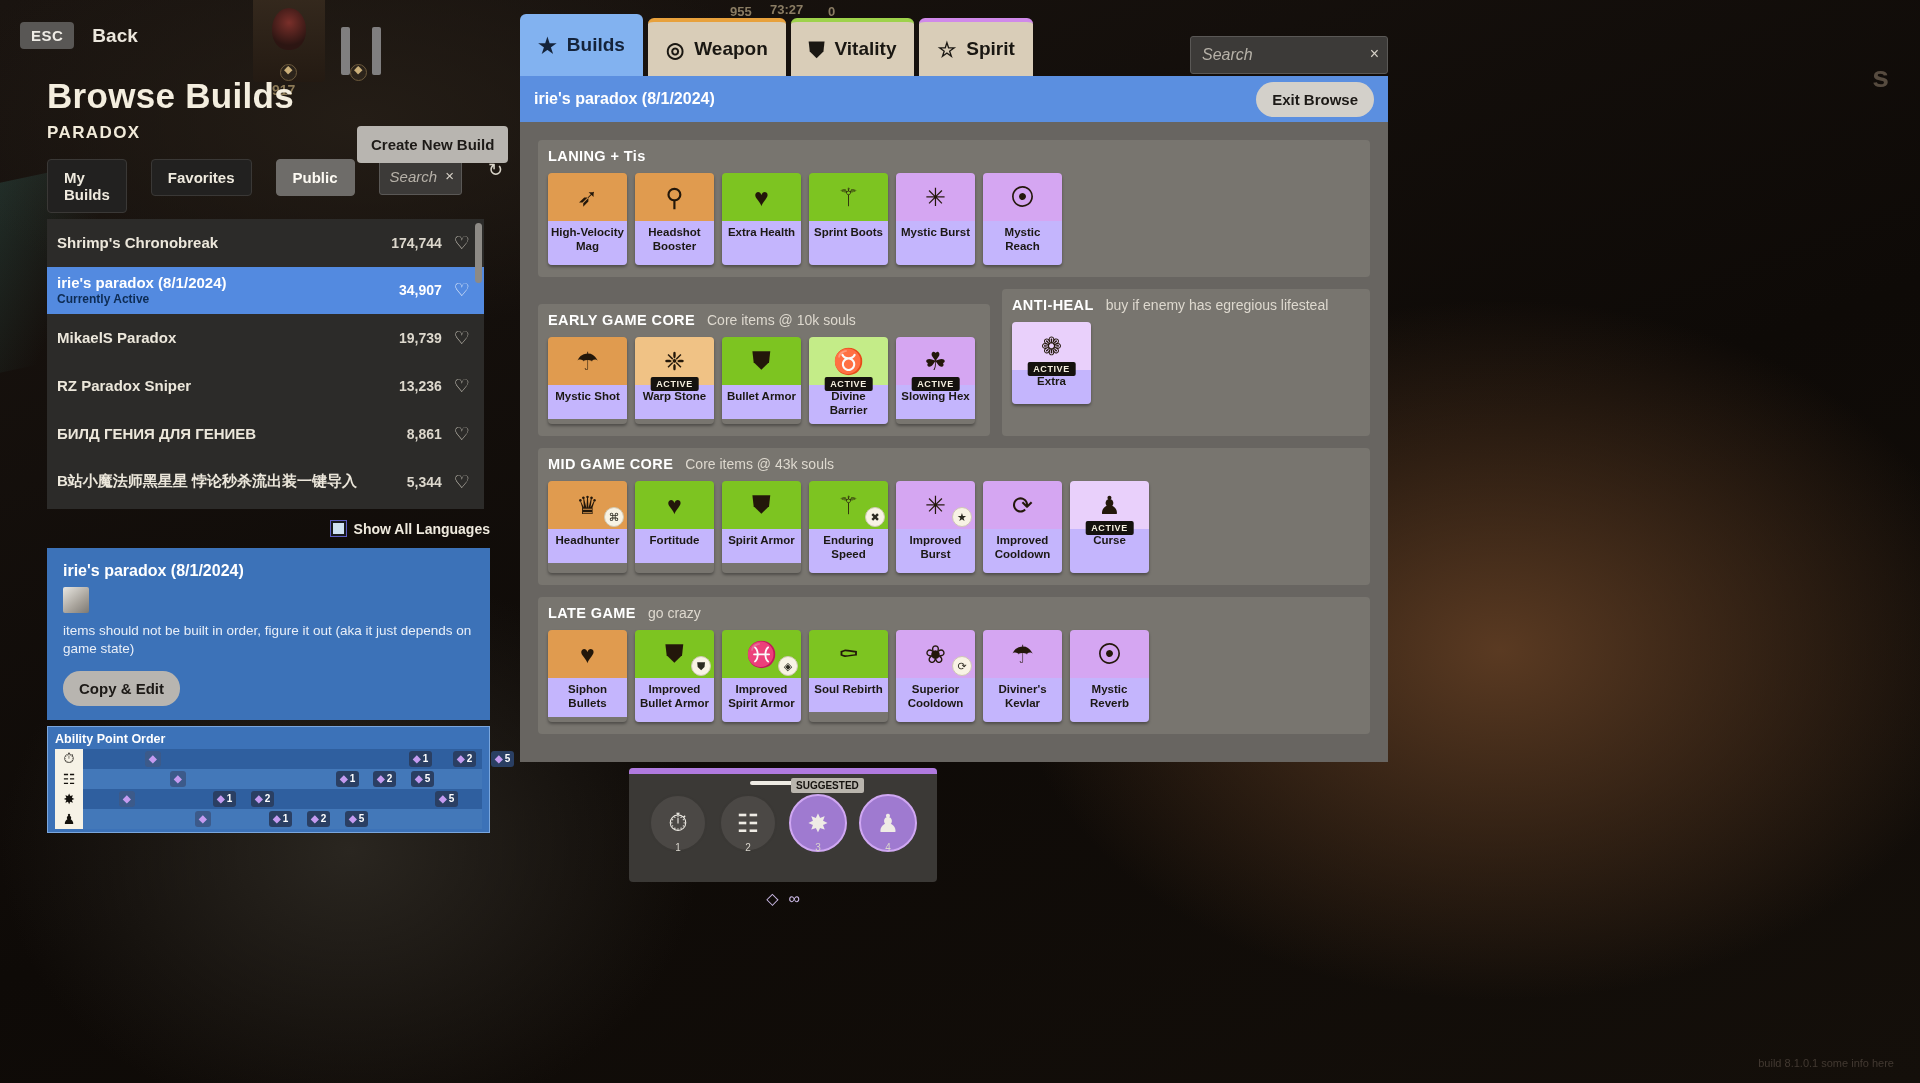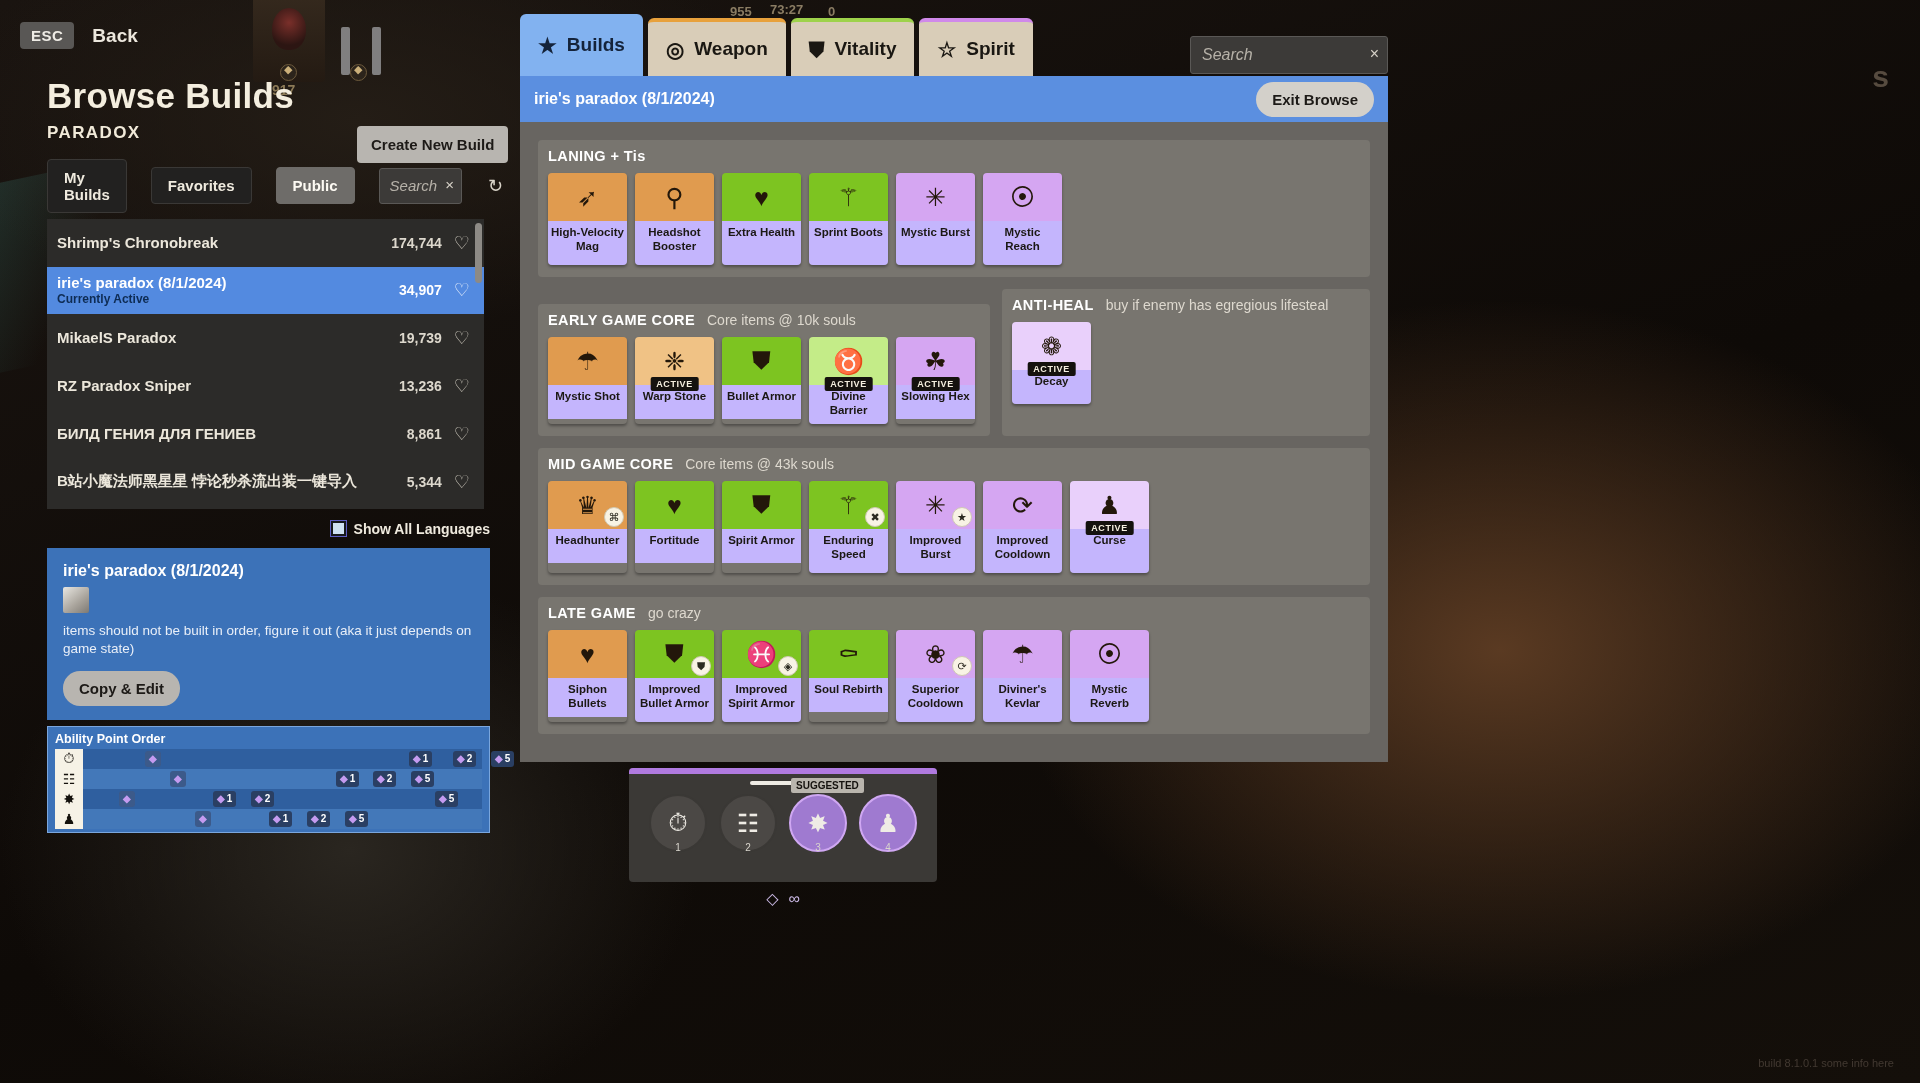--- a/index.html
+++ b/index.html
@@ -54,21 +54,21 @@
   #browse { position:absolute; left:47px; top:78px; width:443px; z-index:20; }
   #browse-title { font-size:35px; font-weight:bold; color:#f4eedf; letter-spacing:.3px; line-height:1.05;}
   #browse-hero { font-size:17px; font-weight:bold; color:#f1ead9; margin-top:8px; letter-spacing:1.4px;}
 
   #create-build-btn {
     position:absolute; left:357px; top:92px; z-index:25;
     background:#b8b5b0; color:#1d1a17; font-size:15px; font-weight:bold;
     padding:10px 14px; border-radius:4px; white-space:nowrap;margin-top:34px;
   }
 
-  #filter-row { display:flex; align-items:center; gap:24px; margin-top:16px; }
+  #filter-row { display:flex; align-items:flex-start; gap:24px; margin-top:16px; }
   .filter-tab {
     background:#222120; color:#efeade; font-size:15px; font-weight:bold;
     padding:9px 16px; border-radius:4px; border:1px solid #3a3836;
   }
   .filter-tab.active { background:#6e6c69; color:#fdfaf3; border-color:#6e6c69;}
   #browse-search {
     position:relative; width:145px; background:#3c3a38; border:1px solid #5a5856;
     border-radius:3px; padding:8px 24px 8px 10px;
   }
   #browse-search .ph { color:#b6b1a8; font-style:italic; font-size:15px; }
@@ -522,21 +522,21 @@
 
       <div class="section col-right">
         <div class="sec-head">
           <div class="sec-title">ANTI-HEAL</div>
           <div class="sec-sub">buy if enemy has egregious lifesteal</div>
         </div>
         <div class="items">
           <div class="item">
             <div class="art purple-l">❁</div>
             <div class="badge-active">ACTIVE</div>
-            <div class="nm">Decay</div>
+            <div class="nm">Extra</div>
           </div>
         </div>
       </div>
     </div>
 
     <div class="section">
       <div class="sec-head">
         <div class="sec-title">MID GAME CORE</div>
         <div class="sec-sub">Core items @ 43k souls</div>
       </div>

